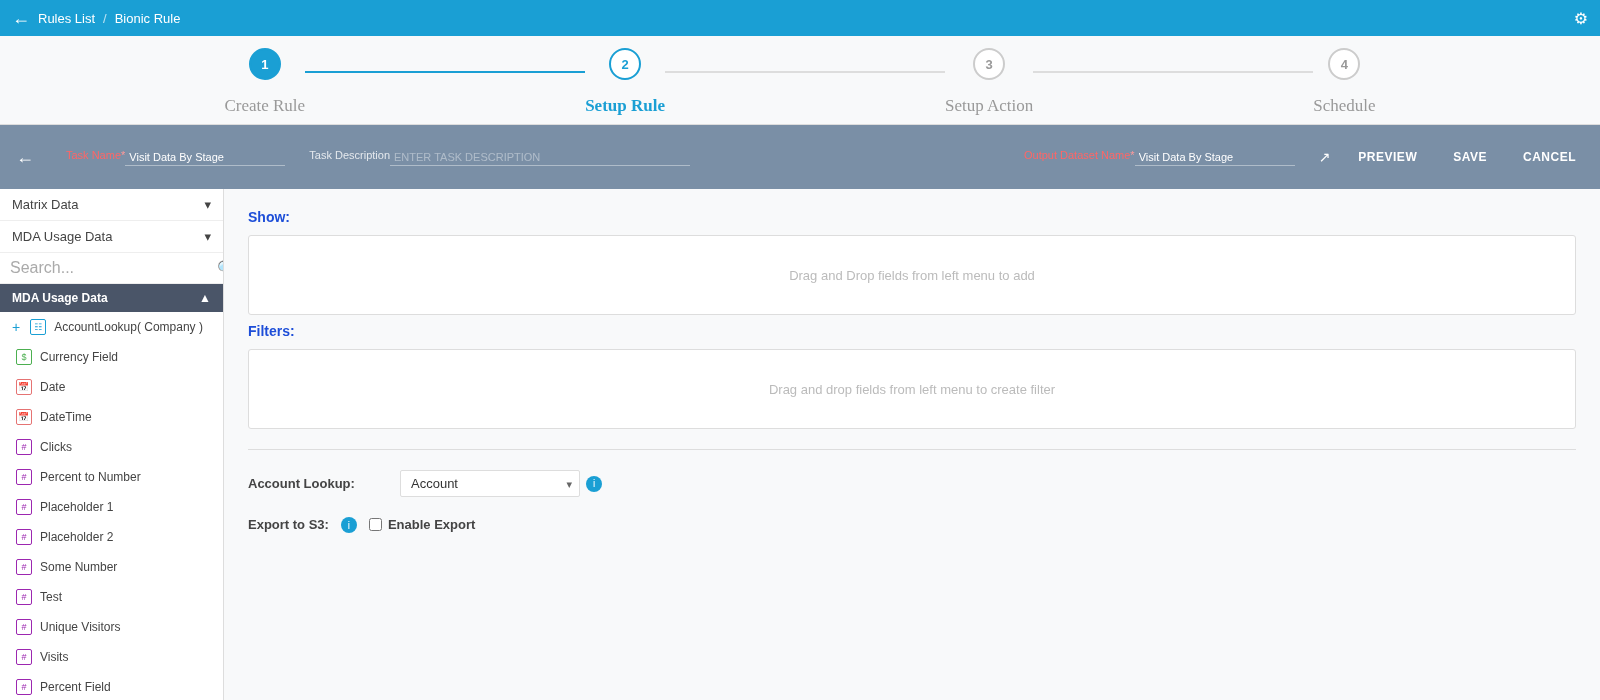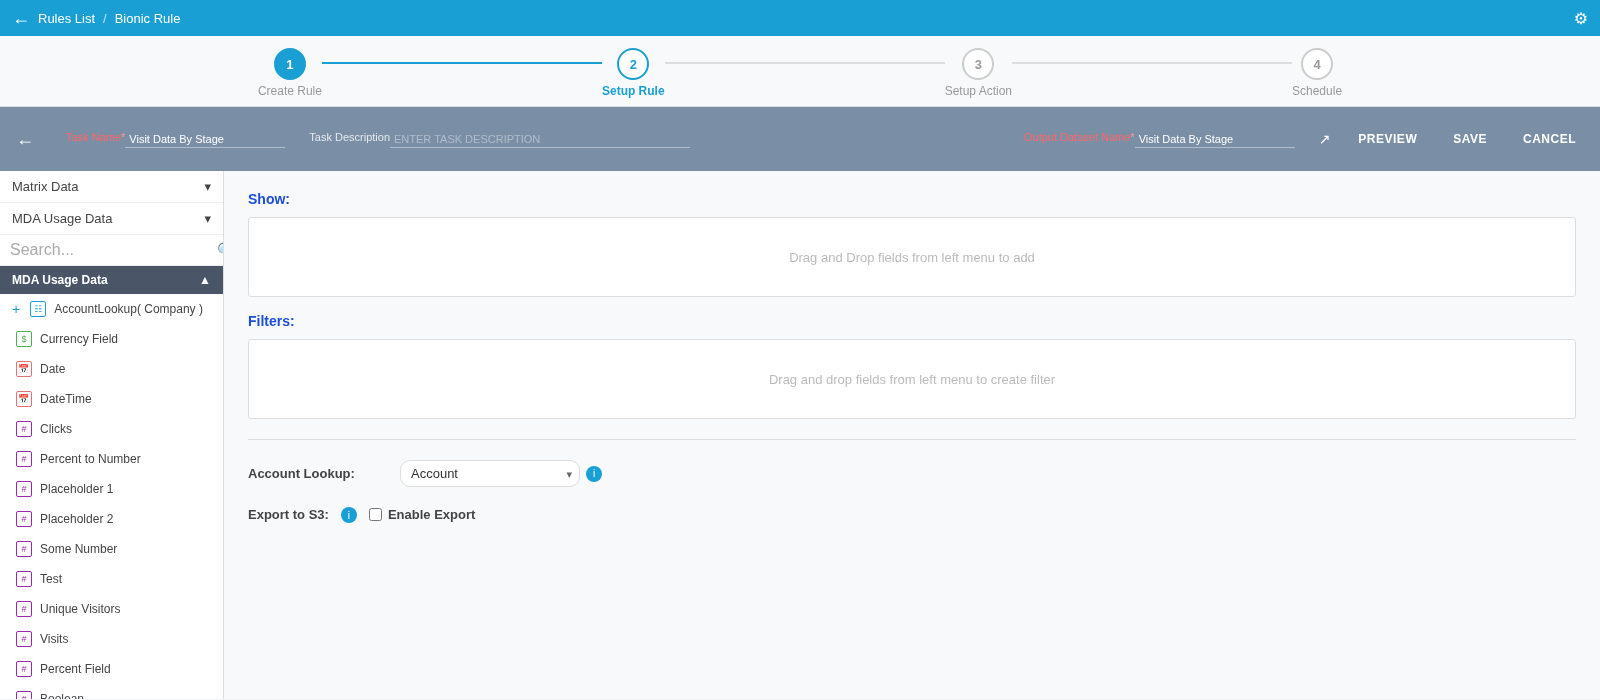--- a/index.html
+++ b/index.html
@@ -49,23 +49,24 @@
       background: #1a9fd4;
       border-color: #1a9fd4;
       color: white;
     }
     .wizard-step-circle.outline-active {
       background: white;
       border-color: #1a9fd4;
       color: #1a9fd4;
     }
     .wizard-step-label {
-      font-size: 12px;
-      margin-top: 4px;
+      font-size: 17px;
+      margin-top: 16px;
       color: #999;
+      font-family: Liberation Serif, serif;
     }
     .wizard-step-label.active { color: #1a9fd4; font-weight: 600; }
     .wizard-line {
       width: 280px;
       height: 2px;
       background: #ddd;
       margin-bottom: 20px;
     }
     .wizard-line.active { background: #1a9fd4; }
 
@@ -172,30 +173,30 @@
     .drop-zone {
       background: white;
       border: 1px solid #ddd;
       border-radius: 3px;
       min-height: 80px;
       display: flex;
       align-items: center;
       justify-content: center;
       color: #bbb;
       font-size: 13px;
-      margin-bottom: 16px;
+      margin-bottom: 8px;
     }
     .drop-zone-filters { min-height: 80px; margin-bottom: 20px; }
 
     .field-row { display: flex; align-items: center; margin-bottom: 20px; gap: 12px; }
     .field-row label { font-size: 13px; font-weight: 600; color: #444; min-width: 140px; }
     .field-select-wrap { display: flex; align-items: center; gap: 6px; }
     .field-select {
       border: 1px solid #ddd;
-      border-radius: 10px;
+      border-radius: 2px;
       padding: 5px 28px 5px 10px;
       font-size: 13px;
       color: #333;
       appearance: none;
       background: white;
       min-width: 180px;
       cursor: pointer;
       outline: none;
     }
     .select-wrapper { position: relative; display: inline-block; }

